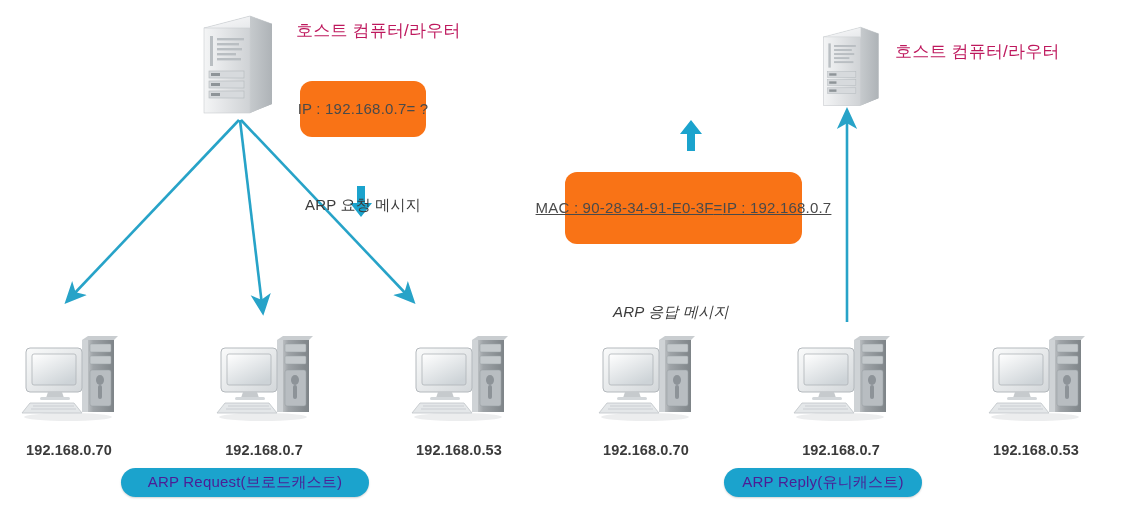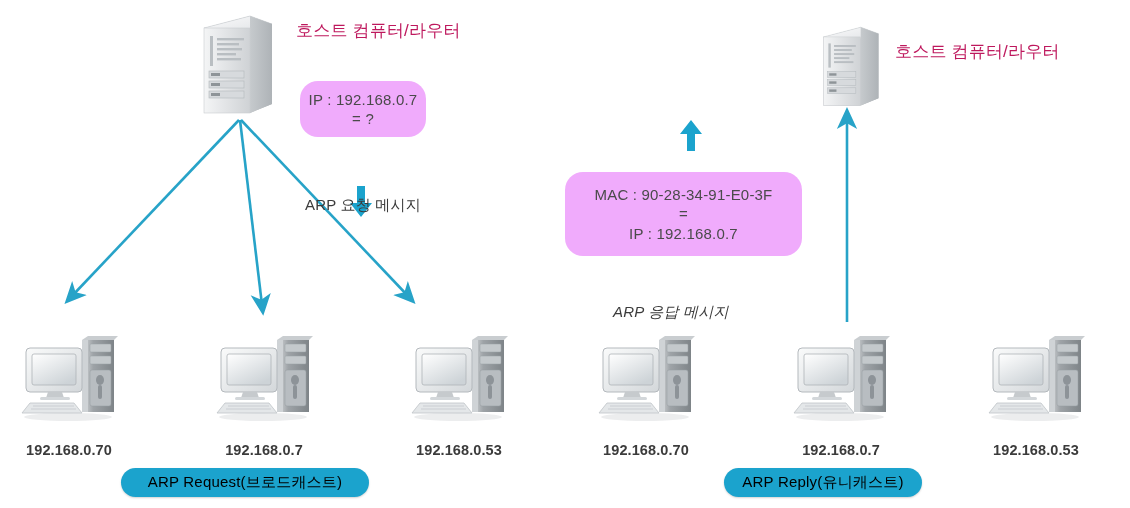--- a/index.html
+++ b/index.html
@@ -19,37 +19,37 @@
   }
   .msg-label{
     font-size:15px;color:#3b3b3b;white-space:nowrap;letter-spacing:.2px;margin-top:41px;
   }
   .ip-label{
     font-size:14.5px;color:#3b3b3b;white-space:nowrap;letter-spacing:.1px;font-weight:bold;
   }
 
   
   .bubble{
-    background:#f0abfc;
-    border-radius:18px;
+    background:#f97316;
+    border-radius:12px;
     color:#4a4a4a;
     font-size:15px;
     text-align:center;
     line-height:1.28;
-    display:flex;flex-direction:column;justify-content:center;align-items:center;
+    display:flex;flex-direction:row;justify-content:center;align-items:center;
     white-space:nowrap;
     letter-spacing:.2px;
   }
   .bubble .ln{display:block;}
 
   
   .badge{
     background:#1ba3cd;
     border-radius:15px;
-    color:#000000;
+    color:#4c1d95;
     font-size:15px;
     display:flex;align-items:center;justify-content:center;
     white-space:nowrap;
     letter-spacing:.2px;
     box-shadow:0 1px 2px rgba(0,0,0,.18);
   }
 
   
   svg.layer{position:absolute;left:0;top:0;width:1130px;height:508px;pointer-events:none;}
 </style>
@@ -238,21 +238,21 @@
       <rect x="11" y="61" width="9" height="3" fill="#8e9498"></rect>
       <rect x="9" y="69" width="35" height="7" fill="#d7dadd" stroke="#b2b7bb" stroke-width=".6"></rect>
       <rect x="11" y="71" width="9" height="3" fill="#8e9498"></rect>
       <rect x="9" y="79" width="35" height="7" fill="#d7dadd" stroke="#b2b7bb" stroke-width=".6"></rect>
       <rect x="11" y="81" width="9" height="3" fill="#8e9498"></rect>
     </g>
   </svg>
 
   <div class="abs title-label" style="left:895px;top:40px;">호스트 컴퓨터/라우터</div>
 
-  <div class="abs bubble" style="left:565px;top:172px;width:237px;height:84px;">
+  <div class="abs bubble" style="left:565px;top:172px;width:237px;height:72px;text-decoration:underline;">
     <span class="ln">MAC : 90-28-34-91-E0-3F</span>
     <span class="ln">=</span>
     <span class="ln">IP : 192.168.0.7</span>
   </div>
 
   <div class="abs msg-label" style="left:613px;top:262px;font-style:italic;">ARP 응답 메시지</div>
 
   <svg class="abs" style="left:593px;top:334px;width:106px;height:88px;" viewBox="0 0 106 88">
     <ellipse cx="52" cy="83" rx="44" ry="4" fill="#e7e9ea" opacity=".8"></ellipse>
     <polygon points="66,6 98,6 98,78 66,78" fill="url(#towF)"></polygon>

